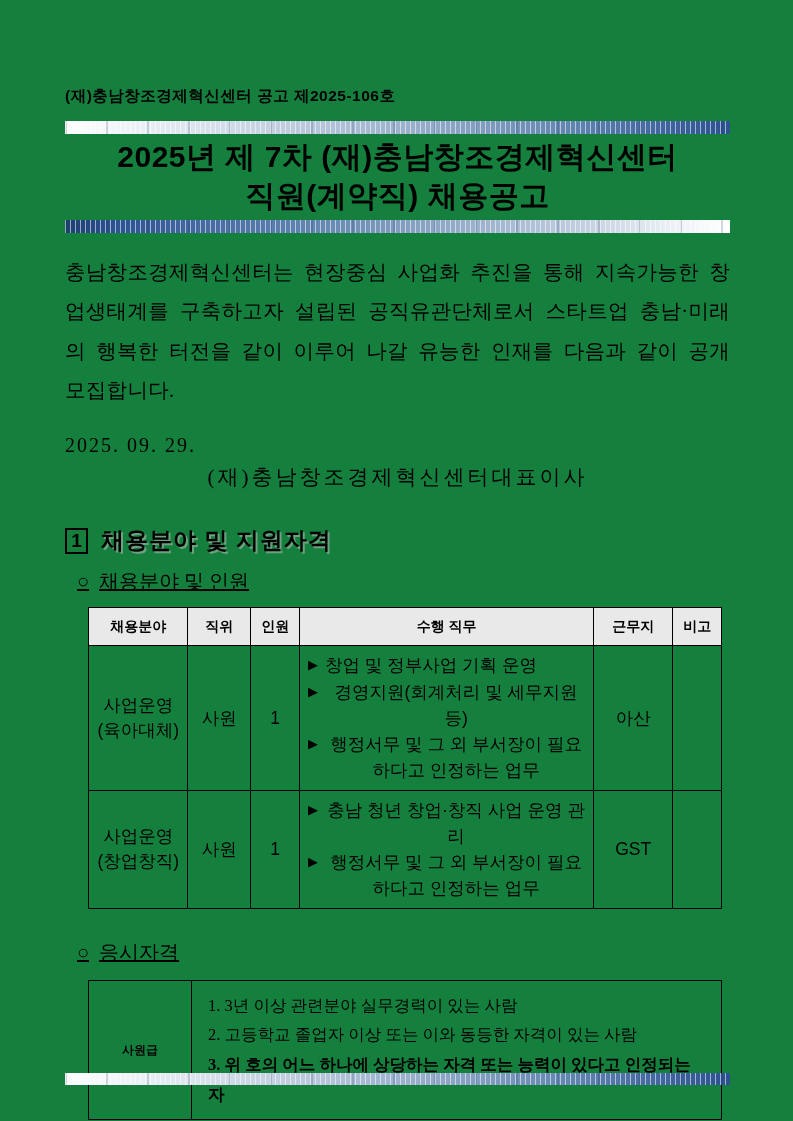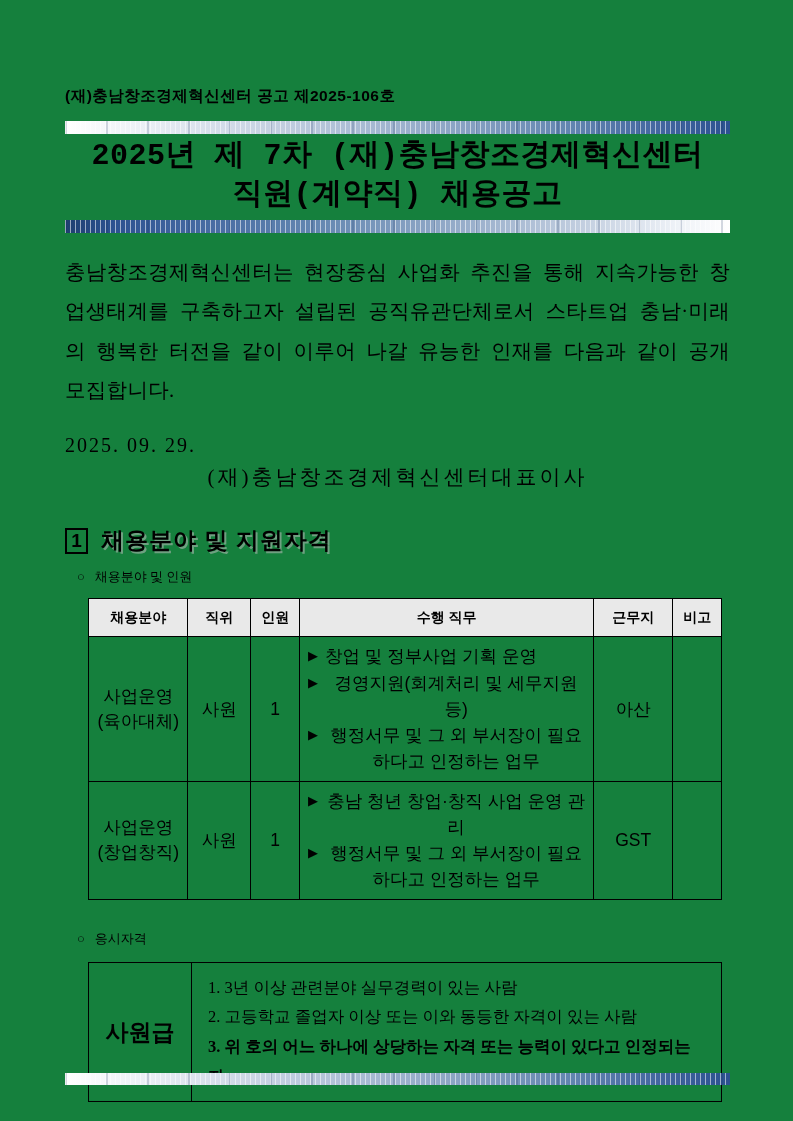--- a/index.html
+++ b/index.html
@@ -27,21 +27,21 @@
       linear-gradient(90deg, #ffffff 0%, #eef2f7 10%, #c3cfe0 32%, #93aac8 55%, #6487b1 75%, #41659f 90%, #2b5190 100%);
   }
   .bar-reverse {
     background-image:
       repeating-linear-gradient(90deg, rgba(255,255,255,0.55) 0 1px, rgba(255,255,255,0) 1px 5px),
       repeating-linear-gradient(90deg, rgba(18,44,88,0.18) 0 2px, rgba(18,44,88,0) 2px 41px),
       linear-gradient(90deg, #1e3e6f 0%, #2b5190 7%, #41659f 18%, #6487b1 38%, #93aac8 58%, #c3cfe0 78%, #eef2f7 92%, #ffffff 100%);
   }
   .doc-title {
     text-align:center; padding:3px 0 5px;
-    font-family:Liberation Mono, monospace;
+    font-family:Liberation Sans, sans-serif;
     font-weight:800; font-size:30px; line-height:1.3; letter-spacing:0.5px;
   }
 
   
   .intro {
     margin-top:20px; font-size:20.5px; line-height:1.92;
     text-align:justify; letter-spacing:0.3px; word-spacing:3px;
   }
 
   .date-line { margin-top:24px; font-size:20px; letter-spacing:2px; }
@@ -55,21 +55,21 @@
   .num-box {
     display:inline-flex; align-items:center; justify-content:center;
     width:23px; height:26px; box-sizing:border-box;
     border:2.5px solid #000; font-weight:800; font-size:19px;
   }
   .section-title {
     font-weight:700; font-size:23px; letter-spacing:1px;
     text-shadow:2px 2px 0 rgba(185,185,185,0.55);
   }
 
-  .sub-line { margin-top:12px; padding-left:12px; font-size:13px; }
+  .sub-line { margin-top:12px; padding-left:12px; font-size:20px;text-decoration:underline; }
   .sub-line .bullet { margin-right:10px; }
   .sub-line.gap-top { margin-top:30px; }
 
   
   table.recruit {
     margin:12px 0 0 23px; width:634px; border-collapse:collapse; table-layout:fixed;
     font-family:"Liberation Sans","DejaVu Sans",sans-serif;
   }
   table.recruit th, table.recruit td { border:1.6px solid #000; }
   table.recruit thead th {
@@ -81,21 +81,21 @@
   .duty-item { display:flex; gap:7px; align-items:flex-start; }
   .duty-marker { font-size:13px; padding-top:3px; }
   .field-cell div { line-height:1.45; }
 
   
   table.qual {
     margin:14px 0 0 23px; width:634px; border-collapse:collapse; table-layout:fixed;
   }
   table.qual td { border:1.6px solid #000; }
   td.qual-grade {
-    width:100px; text-align:center; font-weight:700; font-size:23px; height:86px;
+    width:100px; text-align:center; font-weight:700; font-size:12px; height:86px;
   }
   td.qual-items { padding:10px 16px; font-size:16.5px; line-height:1.8; }
   .qual-item-bold { font-weight:700; }
 
   
   .footer-bar { position:absolute; left:65px; right:63px; bottom:36px; height:12px; }
 </style>
 </head>
 <body>
 

